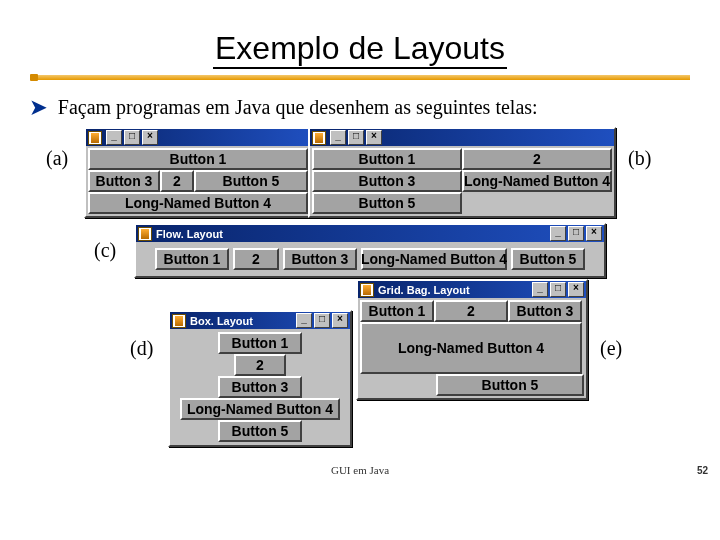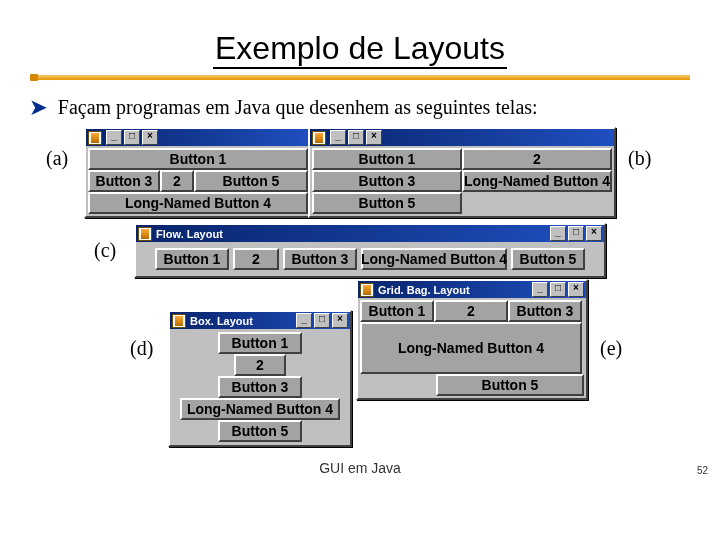--- a/index.html
+++ b/index.html
@@ -171,31 +171,32 @@
   
   #win-e { left: 326px; top: 152px; width: 228px; }
   #win-e .row { display: flex; }
   #win-e .btn { height: 22px; }
 
   .footer-mid {
     position: absolute;
     bottom: 4px;
     left: 50%;
     transform: translateX(-50%);
-    font-size: 14px;
-    font-family: Liberation Sans, sans-serif;
+    font-size: 11px;
+    font-family: Liberation Serif, serif;
     color: #333;
   }
   .footer-right {
     position: absolute;
     bottom: 4px;
     right: 12px;
     font-size: 10px;
     font-family: "Comic Sans MS", Arial, sans-serif;
     color: #333;
+    font-weight: bold;
   }
 </style>
 </head>
 <body>
 
 <div class="slide">
   <h1 class="slide-title">Exemplo de Layouts</h1>
   <div class="underline-orange">
     <div class="underline-orange-nub"></div>
   </div>

